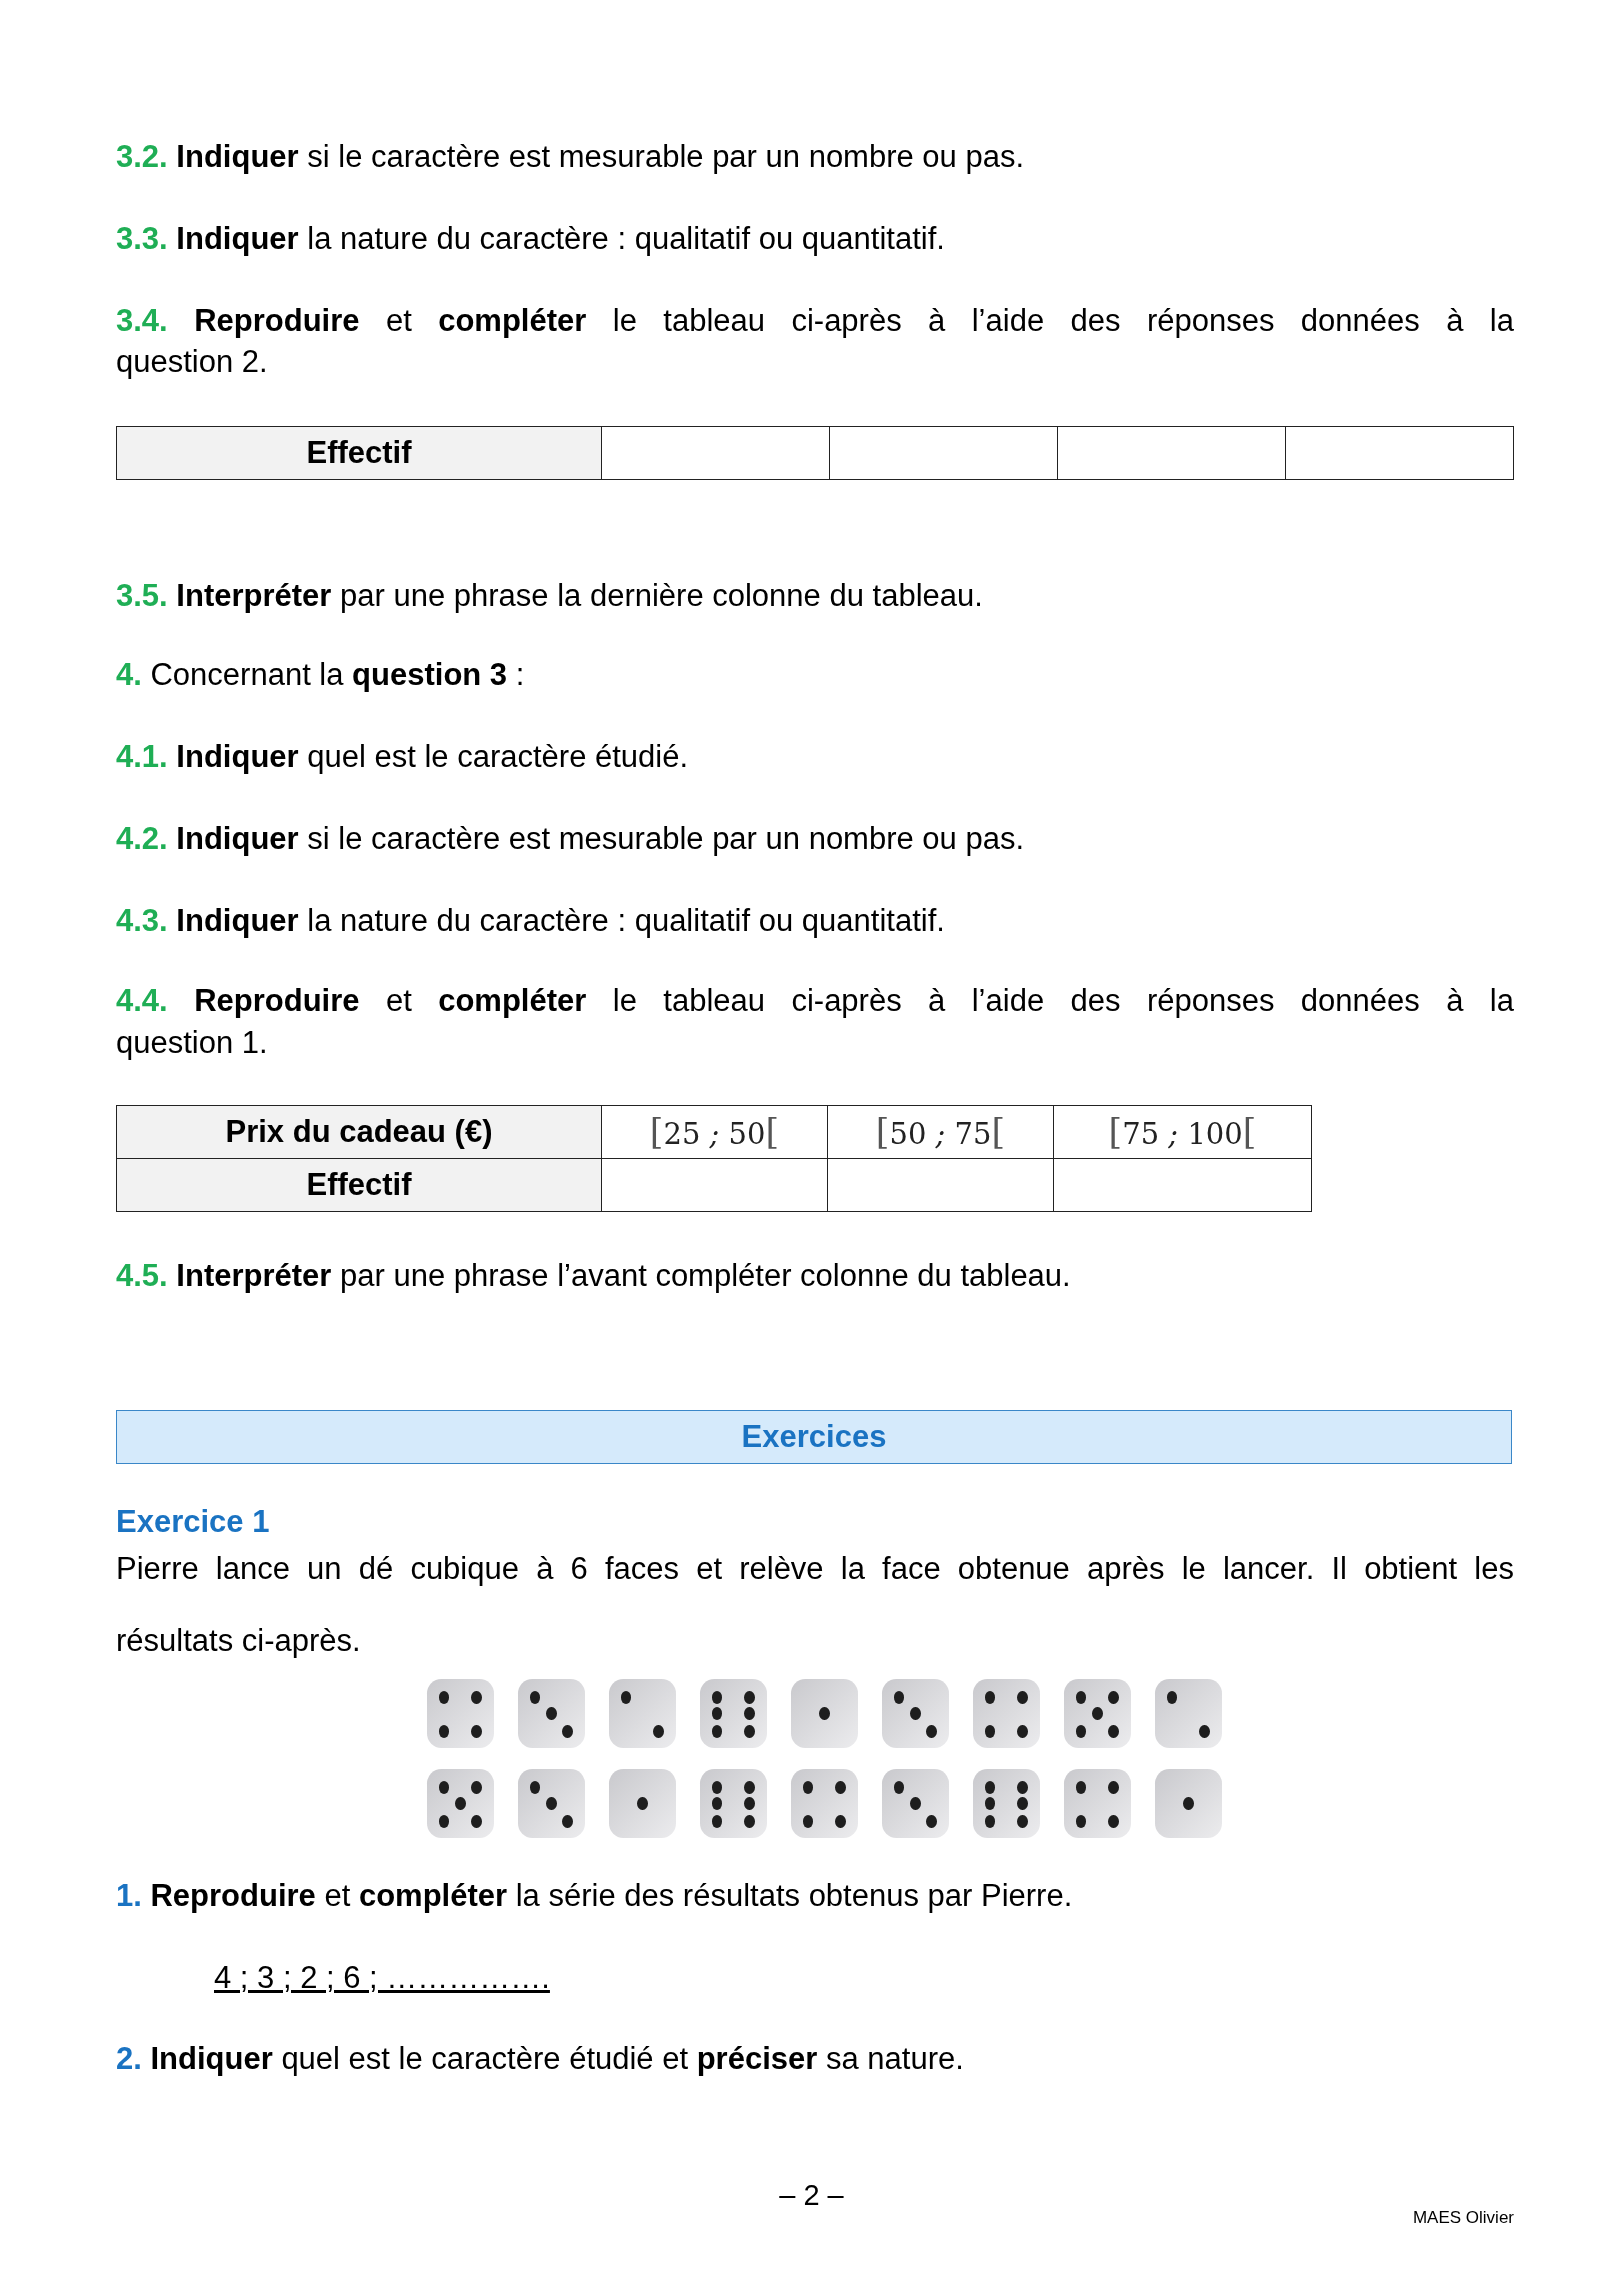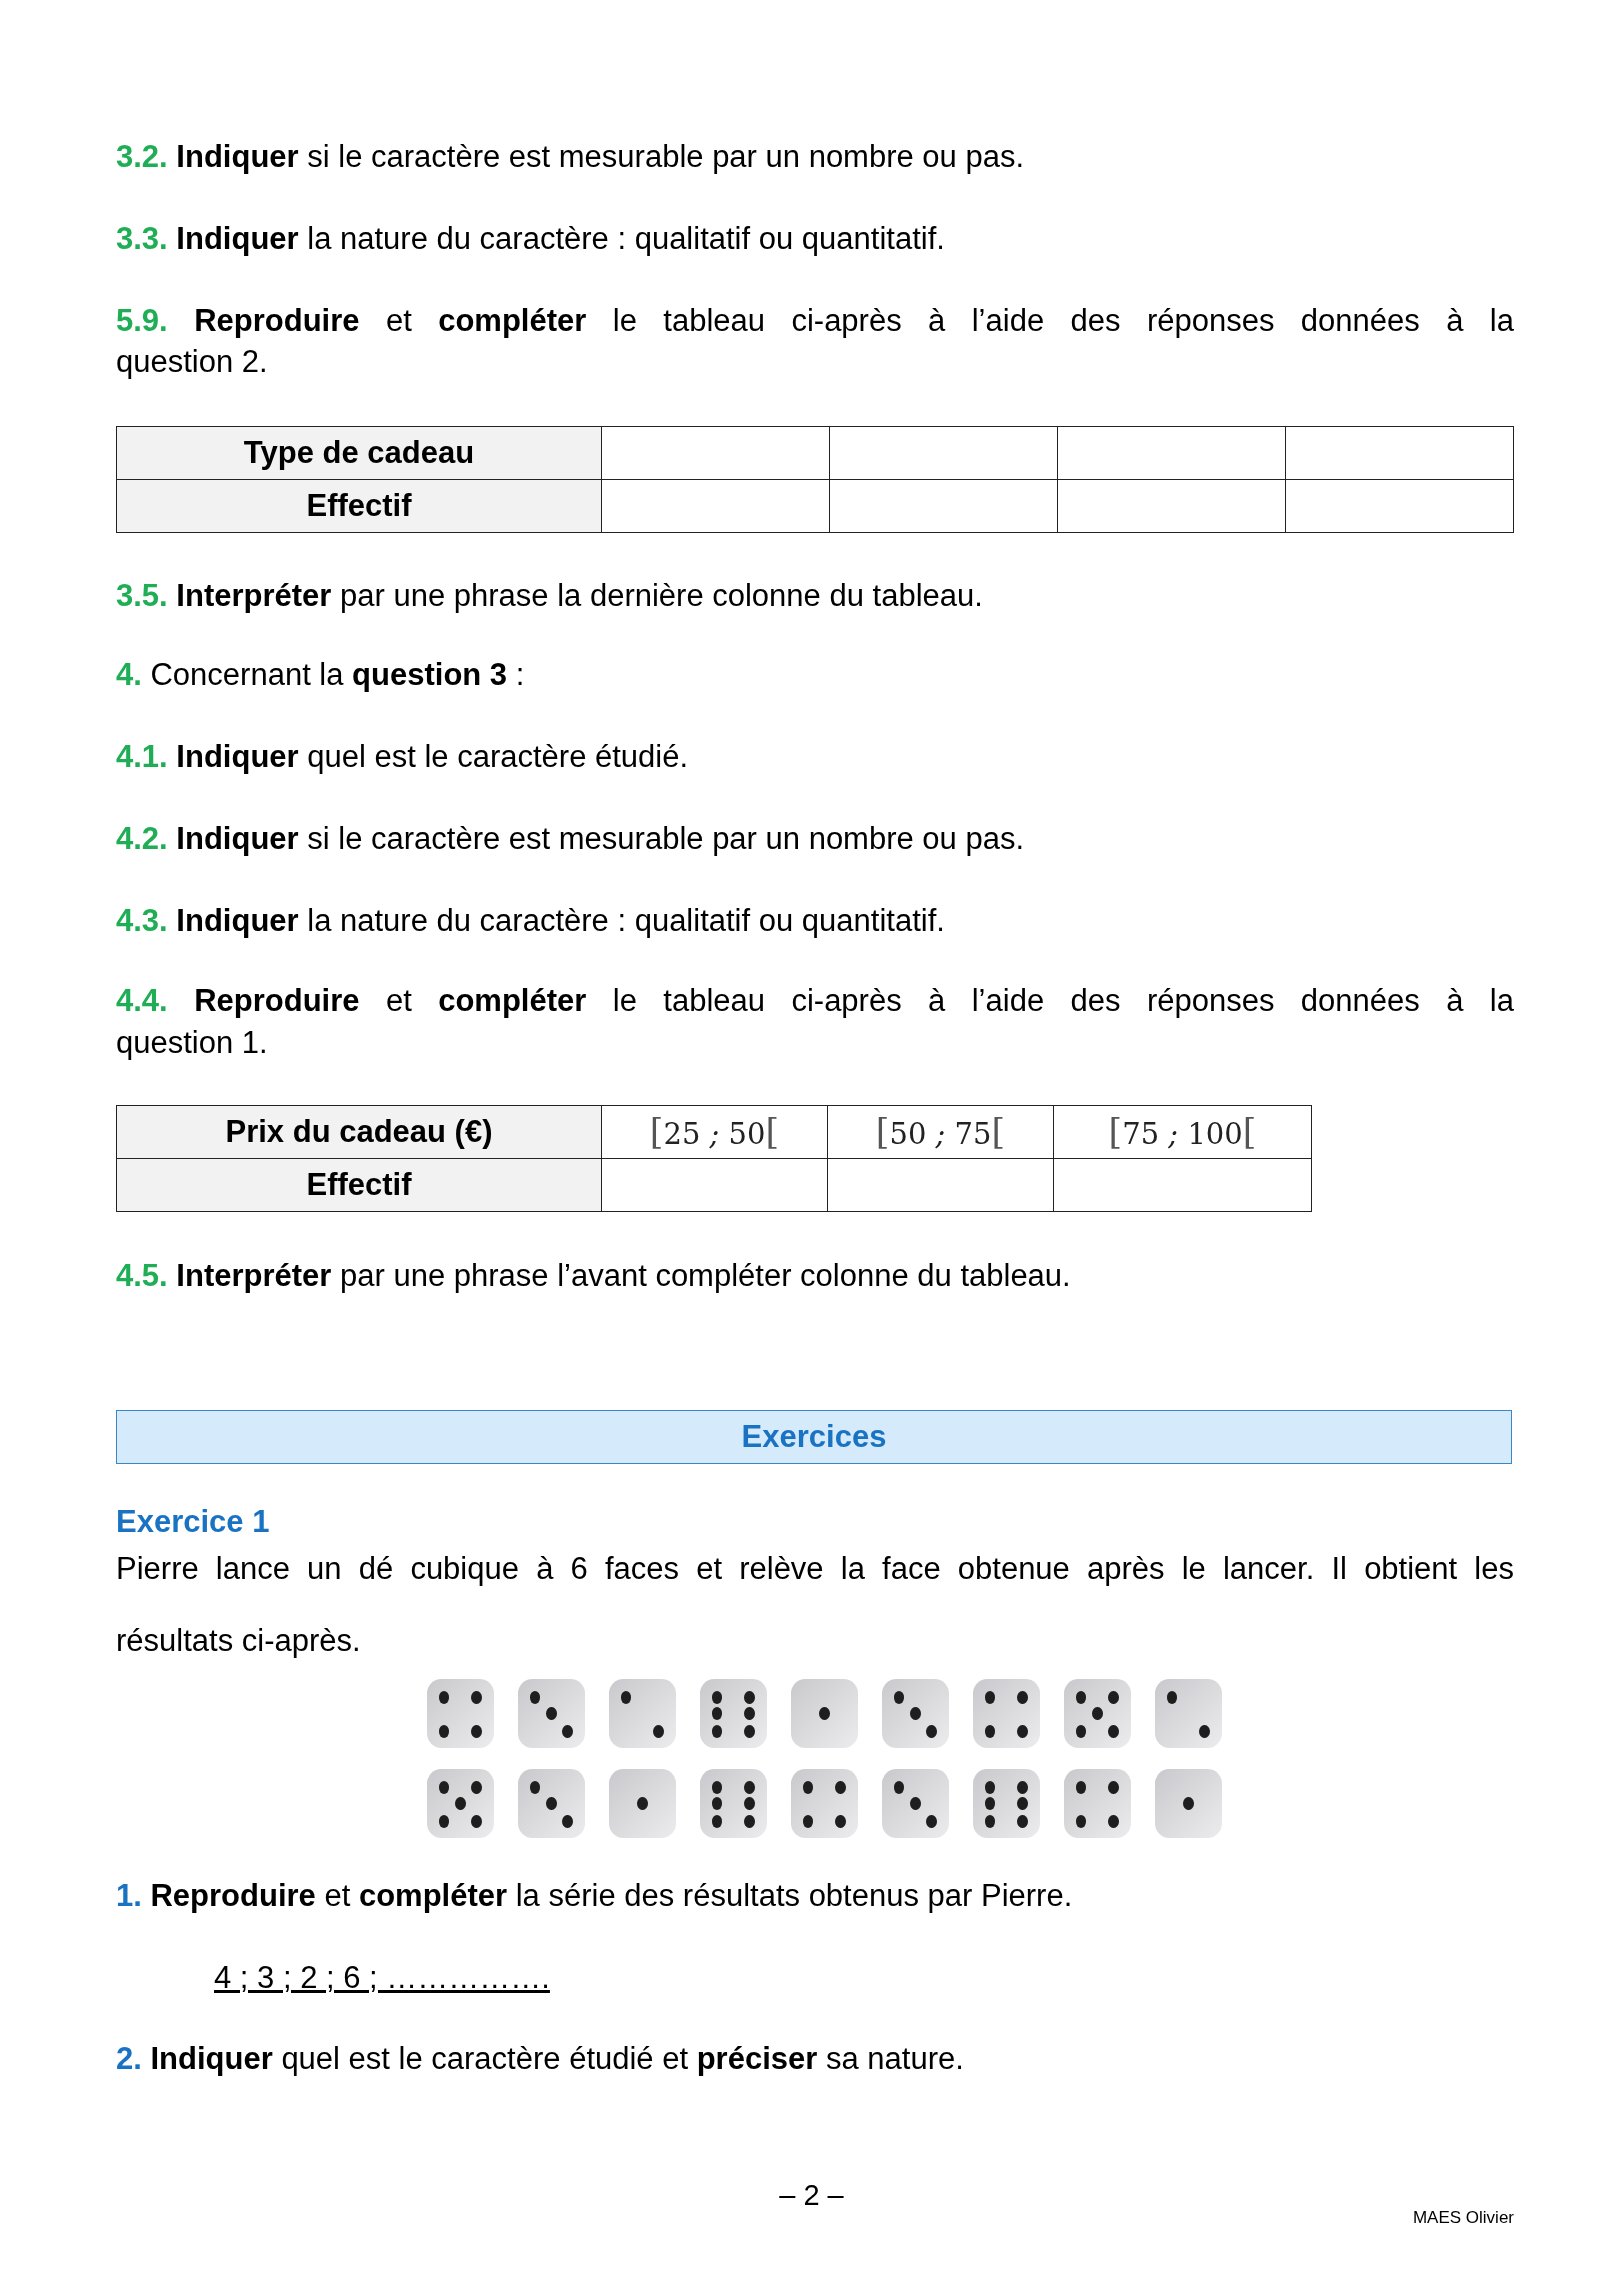--- a/index.html
+++ b/index.html
@@ -32,34 +32,27 @@
 
 <div class="line" style="top:136px;">
   <span class="num-green">3.2.</span>
   <b>Indiquer</b><span> si le caractère est mesurable par un nombre ou pas.</span>
 </div>
 <div class="line" style="top:218px;">
   <span class="num-green">3.3.</span>
   <b>Indiquer</b><span> la nature du caractère : qualitatif ou quantitatif.</span>
 </div>
 <div class="line justify" style="top:300px;">
-  <span class="num-green">5.9.</span>
+  <span class="num-green">3.4.</span>
   <b>Reproduire</b><span> et </span><b>compléter</b><span> le tableau ci-après à l’aide des réponses données à la</span>
 </div>
 <div class="line" style="top:341px;">question 2.</div>
 
 <table class="grid" style="left:116px; top:426px; width:1398px;">
   <tbody>
-      <tr>
-    <td class="head">Type de cadeau</td>
-    <td></td>
-    <td></td>
-    <td></td>
-    <td></td>
-  </tr>
   <tr>
     <td class="head">Effectif</td>
     <td></td>
     <td></td>
     <td></td>
     <td></td>
   </tr>
 </tbody>
   </table>
 

